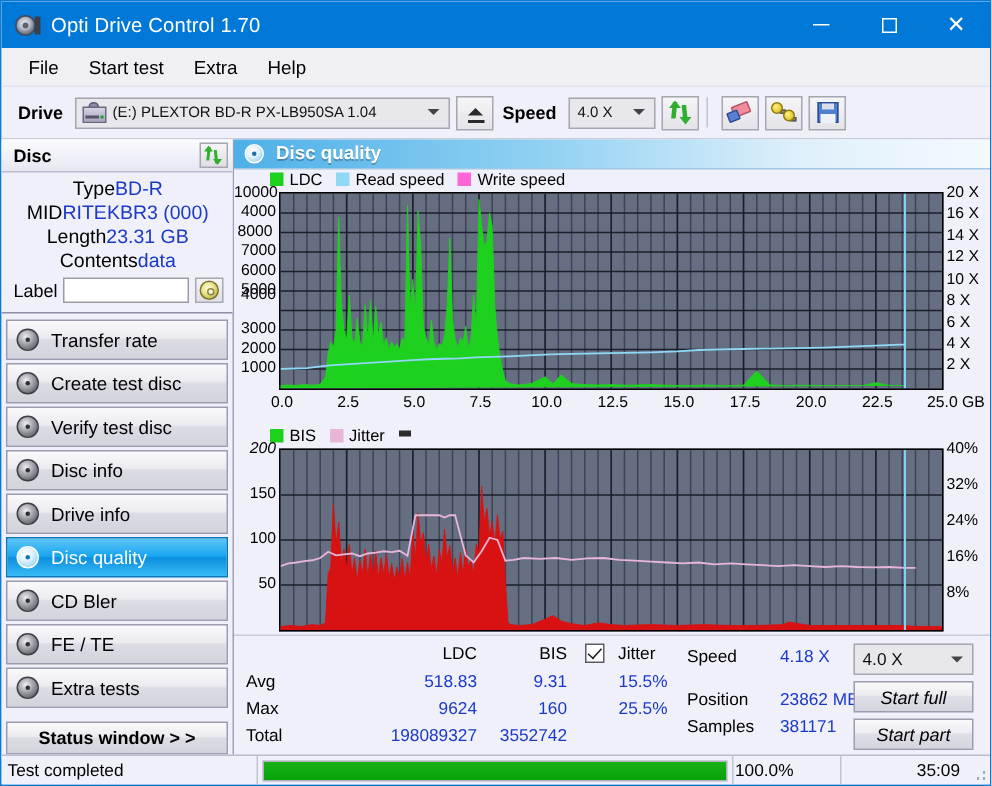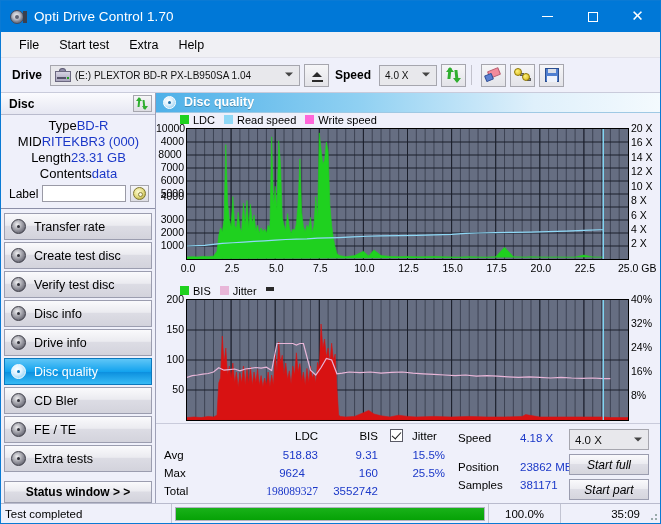--- a/index.html
+++ b/index.html
@@ -454,21 +454,21 @@
     background: #dcdce4;
     border: 1px solid #b0b2c0;
     box-sizing: border-box;
     position: relative;
     overflow: hidden;
   }
   .prog-fill {
     position: absolute; left: 0; top: 0; bottom: 0;
     background: linear-gradient(#19b219, #06a206);
   }
-  .sb-pct { width: 72px; padding-left: 16px; border-left: 1px solid #c2c4d2; }
+  .sb-pct { width: 72px; padding-left: 1px; border-left: 1px solid #c2c4d2; }
   .sb-time { width: 86px; justify-content: flex-end; padding-right: 6px; border-left:1px solid #c2c4d2; }
   .grip {
     width: 14px;
     position: relative;
   }
   .grip::after {
     content:''; position:absolute; right:2px; bottom:2px; width:7px;height:7px;
     background:
       radial-gradient(circle 1px at 1px 5px, #9aa 99%, transparent) ,
       radial-gradient(circle 1px at 5px 5px, #9aa 99%, transparent),
@@ -840,21 +840,21 @@
               <line x1="0" y1="30" x2="441" y2="30" stroke="#1b1f2b" stroke-width="1"></line>
               <path d="M 0.00 120 L 0.00 117.60 L 7.06 117.00 L 14.11 117.60 L 21.17 116.40 L 26.46 117.00 L 29.99 115.20 L 31.75 82.80 L 33.52 78.00 L 35.28 36.00 L 37.04 63.00 L 38.81 48.00 L 40.57 75.00 L 42.34 66.00 L 44.10 78.00 L 45.86 63.00 L 47.63 82.80 L 49.39 72.00 L 51.16 87.00 L 52.92 73.20 L 54.68 82.80 L 56.45 66.00 L 58.21 85.20 L 59.98 68.40 L 61.74 84.00 L 63.50 67.20 L 65.27 85.20 L 67.03 72.00 L 68.80 82.80 L 70.56 69.60 L 72.32 85.20 L 74.09 75.60 L 75.85 87.00 L 77.62 78.00 L 79.38 85.20 L 81.14 72.00 L 82.91 87.00 L 84.67 75.00 L 86.44 85.20 L 88.20 54.00 L 89.96 72.00 L 91.73 42.00 L 93.49 63.00 L 95.26 55.20 L 97.02 75.00 L 98.78 63.00 L 100.55 79.20 L 102.31 70.80 L 104.08 84.00 L 105.84 66.00 L 107.60 75.00 L 109.37 52.80 L 111.13 72.00 L 112.90 63.60 L 114.66 81.60 L 116.42 72.00 L 118.19 85.20 L 119.95 68.40 L 121.72 82.80 L 123.48 66.00 L 125.24 78.00 L 127.01 73.20 L 128.77 82.80 L 130.54 62.40 L 132.30 68.40 L 134.06 24.00 L 135.83 48.00 L 137.59 39.00 L 139.36 57.00 L 141.12 48.00 L 142.88 63.00 L 144.65 43.20 L 146.41 60.00 L 148.18 54.00 L 149.94 88.80 L 151.70 115.20 L 153.47 116.40 L 158.76 117.00 L 167.58 116.40 L 176.40 112.80 L 181.69 110.40 L 186.98 114.00 L 194.04 115.80 L 202.86 117.00 L 211.68 115.20 L 220.50 116.40 L 229.32 117.00 L 246.96 116.40 L 264.60 117.00 L 282.24 116.40 L 299.88 117.00 L 317.52 117.00 L 335.16 116.40 L 338.69 114.60 L 352.80 117.00 L 370.44 117.00 L 388.08 117.00 L 405.72 117.00 L 416.30 117.00 L 423.36 117.60 L 441.00 117.60 L 441.00 120 Z" fill="#d81212" stroke="#d81212" stroke-width="0.6"></path>
               <path d="M 0.00 77.40 L 5.29 75.60 L 10.58 75.00 L 15.88 74.10 L 21.17 73.50 L 26.46 72.00 L 31.75 67.80 L 37.04 70.20 L 42.34 69.60 L 47.63 69.00 L 52.92 70.80 L 58.21 69.00 L 63.50 68.40 L 68.80 67.50 L 74.09 68.10 L 79.38 67.20 L 84.67 70.50 L 89.96 43.50 L 95.26 43.50 L 98.78 43.50 L 102.31 43.50 L 105.84 43.50 L 109.37 45.00 L 112.90 43.50 L 116.42 43.50 L 119.95 57.00 L 123.48 70.20 L 128.77 75.00 L 134.06 67.50 L 139.36 58.50 L 144.65 60.00 L 149.94 73.80 L 155.23 73.20 L 162.29 72.00 L 172.87 72.60 L 183.46 72.00 L 194.04 73.20 L 204.62 72.30 L 215.21 72.00 L 225.79 73.20 L 236.38 73.80 L 246.96 74.40 L 257.54 75.00 L 268.13 75.60 L 278.71 75.00 L 289.30 76.20 L 299.88 75.60 L 310.46 76.20 L 321.05 76.80 L 331.63 77.40 L 342.22 76.80 L 352.80 77.40 L 363.38 78.00 L 373.97 77.40 L 384.55 78.00 L 395.14 78.30 L 405.72 78.00 L 416.30 78.60 L 423.36 78.60" fill="none" stroke="#e8b6d8" stroke-width="1.2"></path>
               <line x1="416.30400000000003" y1="0" x2="416.30400000000003" y2="120" stroke="#7fd4f2" stroke-width="1.4"></line>
             </svg>
           </div>
         <div id="chart1-axes">
             <div class="axis-lab" style="right: auto; left: 0px; width: 28px; text-align: right; top: 270px;">50</div>
             <div class="axis-lab" style="right: auto; left: 0px; width: 28px; text-align: right; top: 240px;">100</div>
             <div class="axis-lab" style="right: auto; left: 0px; width: 28px; text-align: right; top: 210px;">150</div>
-            <div class="axis-lab" style="right: auto; left: 0px; width: 28px; text-align: right; top: 180px;">200</div>
+            <div class="axis-lab" style="right: auto; left: 0px; width: 28px; text-align: right; top: 180px; font-style: italic;">200</div>
             <div class="axis-lab" style="left: 475px; top: 276px;">8%</div>
             <div class="axis-lab" style="left: 475px; top: 252px;">16%</div>
             <div class="axis-lab" style="left: 475px; top: 228px;">24%</div>
             <div class="axis-lab" style="left: 475px; top: 204px;">32%</div>
             <div class="axis-lab" style="left: 475px; top: 180px;">40%</div>
             <div class="axis-lab" style="left: 15px; width: 34px; text-align: center; top: 310px;">0.0</div>
             <div class="axis-lab" style="left: 59.1px; width: 34px; text-align: center; top: 310px;">2.5</div>
             <div class="axis-lab" style="left: 103.2px; width: 34px; text-align: center; top: 310px;">5.0</div>
             <div class="axis-lab" style="left: 147.3px; width: 34px; text-align: center; top: 310px;">7.5</div>
             <div class="axis-lab" style="left: 191.4px; width: 34px; text-align: center; top: 310px;">10.0</div>
@@ -872,26 +872,26 @@
         <div class="st r" style="left:170px;top:6px;width:52px;text-align:right;">BIS</div>
         <div class="chk" style="left:234px;top:5px;"></div>
         <div class="st" style="left:256px;top:6px;">Jitter</div>
 
         <div class="st" style="left:8px;top:25px;">Avg</div>
         <div class="st v r" style="left:110px;top:25px;width:52px;text-align:right;">518.83</div>
         <div class="st v r" style="left:170px;top:25px;width:52px;text-align:right;">9.31</div>
         <div class="st v r" style="left:232px;top:25px;width:57px;text-align:right;">15.5%</div>
 
         <div class="st" style="left:8px;top:43px;">Max</div>
-        <div class="st v r" style="left:110px;top:43px;width:52px;text-align:center;">9624</div>
+        <div class="st v r" style="left:110px;top:43px;width:52px;text-align:right;">9624</div>
         <div class="st v r" style="left:170px;top:43px;width:52px;text-align:right;">160</div>
         <div class="st v r" style="left:232px;top:43px;width:57px;text-align:right;">25.5%</div>
 
         <div class="st" style="left:8px;top:61px;">Total</div>
-        <div class="st v r" style="left:52px;top:61px;width:110px;text-align:right;font-family:Liberation Serif, serif;">198089327</div>
+        <div class="st v r" style="left:52px;top:61px;width:110px;text-align:right;">198089327</div>
         <div class="st v r" style="left:162px;top:61px;width:60px;text-align:right;">3552742</div>
 
         <div class="st" style="left:302px;top:8px;">Speed</div>
         <div class="st v" style="left:364px;top:8px;">4.18 X</div>
         <div class="st" style="left:302px;top:37px;">Position</div>
         <div class="st v" style="left:364px;top:37px;">23862 MB</div>
         <div class="st" style="left:302px;top:55px;">Samples</div>
         <div class="st v" style="left:364px;top:55px;">381171</div>
 
         <div class="sel-combo" style="left:413px;top:5px;width:80px;">

